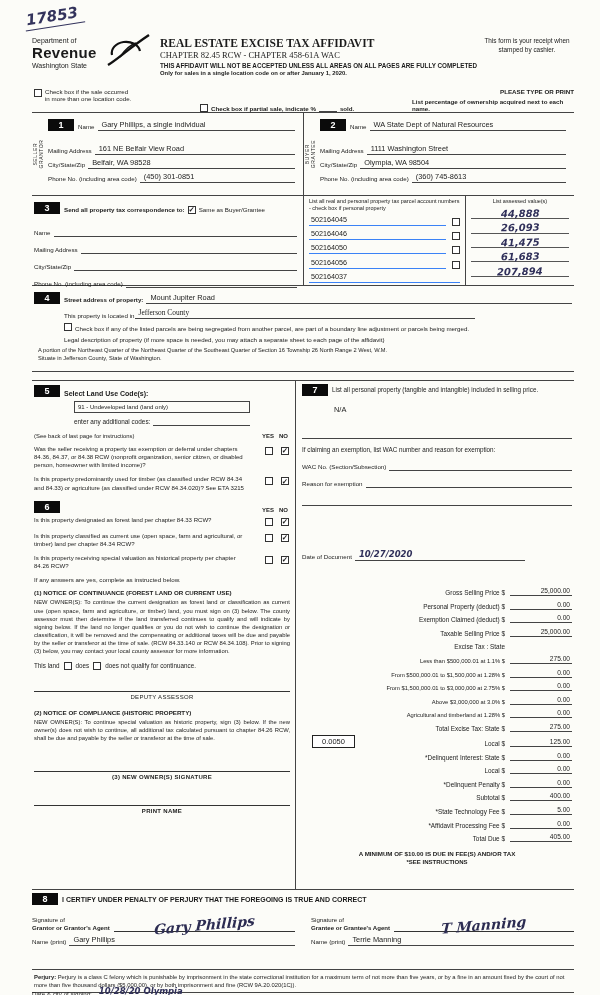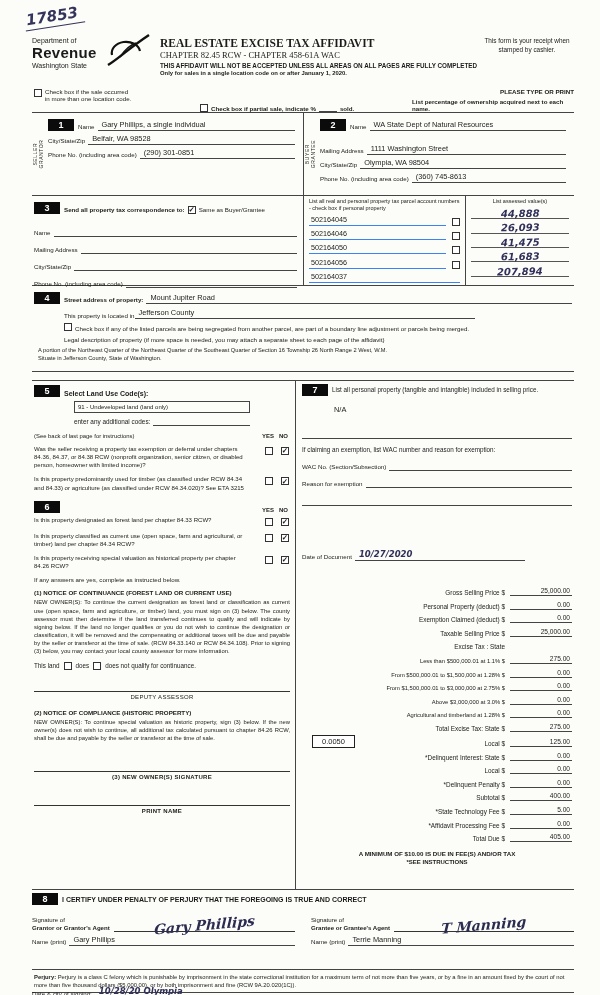--- a/index.html
+++ b/index.html
@@ -73,21 +73,21 @@
   .parcelrow { display:flex; align-items:flex-end; margin-top:3.2px; }
   .pnum { flex:1; border-bottom:1px solid #3b82f6; font-size:7.2px; padding:0 0 1px 2px; }
   .parcelrow .cb { margin-left:6px; }
   .aval { border-bottom:1px solid #555; margin-top:3.2px; height:11.2px; text-align:center; }
   .aval .hand { font-size:10px; font-weight:bold; display:inline-block; transform:rotate(-1deg); }
   
   .sec4 { border-bottom:1px solid #444; padding:3px 2px 3px; height:86px; }
   .s4row { display:flex; align-items:flex-end; margin-top:4px; font-size:6.2px; }
   .s4row .cb { margin-right:3px; margin-bottom:1px; }
   .legal { font-size:5.7px; line-height:1.45; margin-top:3px; padding-left:4px; }
-  .w60 { max-width:340px; }
+  .w60 { max-width:340px;font-family:Liberation Serif, serif; }
   
   .maincols { display:flex; border-top:1px solid #444; border-bottom:1px solid #444; height:510px; margin-top:8px; }
   .leftcol { width:264px; border-right:1px solid #444; padding:3px 5px 0 2px; }
   .rightcol { flex:1; padding:3px 2px 0 6px; position:relative; }
   
   .lu-box { margin:4px 0 0 40px; width:176px; border:1px solid #444; font-size:6px; padding:2px 3px; min-height:12px; }
   .lu-add { margin:5px 0 0 40px; display:flex; align-items:flex-end; width:176px; }
   .lu-add .fill { min-height:8px; }
   .yn-head { display:flex; justify-content:space-between; align-items:flex-end; margin-top:7px; }
   .seeback { font-size:5.9px; }
@@ -192,30 +192,36 @@
       <div class="vlabel">
         <span>SELLER</span><br><span>GRANTOR</span>
       </div>
       <div class="prow">
         <span class="numbox">1</span>
         <span class="flabel">Name</span>
         <span class="fill">
             <span class="val">Gary Phillips, a single individual</span>
           </span>
       </div>
+      <div class="prow gapbig">
+        <span class="flabel">Mailing Address</span>
+        <span class="fill">
+            <span class="val">161 NE Belfair View Road</span>
+          </span>
+      </div>
       <div class="prow">
         <span class="flabel">City/State/Zip</span>
         <span class="fill">
             <span class="val">Belfair, WA 98528</span>
           </span>
       </div>
       <div class="prow">
         <span class="flabel">Phone No. (including area code)</span>
         <span class="fill">
-            <span class="val">(290) 301-0851</span>
+            <span class="val">(450) 301-0851</span>
           </span>
       </div>
     </div>
     <div class="party">
       <div class="vlabel">
         <span>BUYER</span><br><span>GRANTEE</span>
       </div>
       <div class="prow">
         <span class="numbox">2</span>
         <span class="flabel">Name</span>

